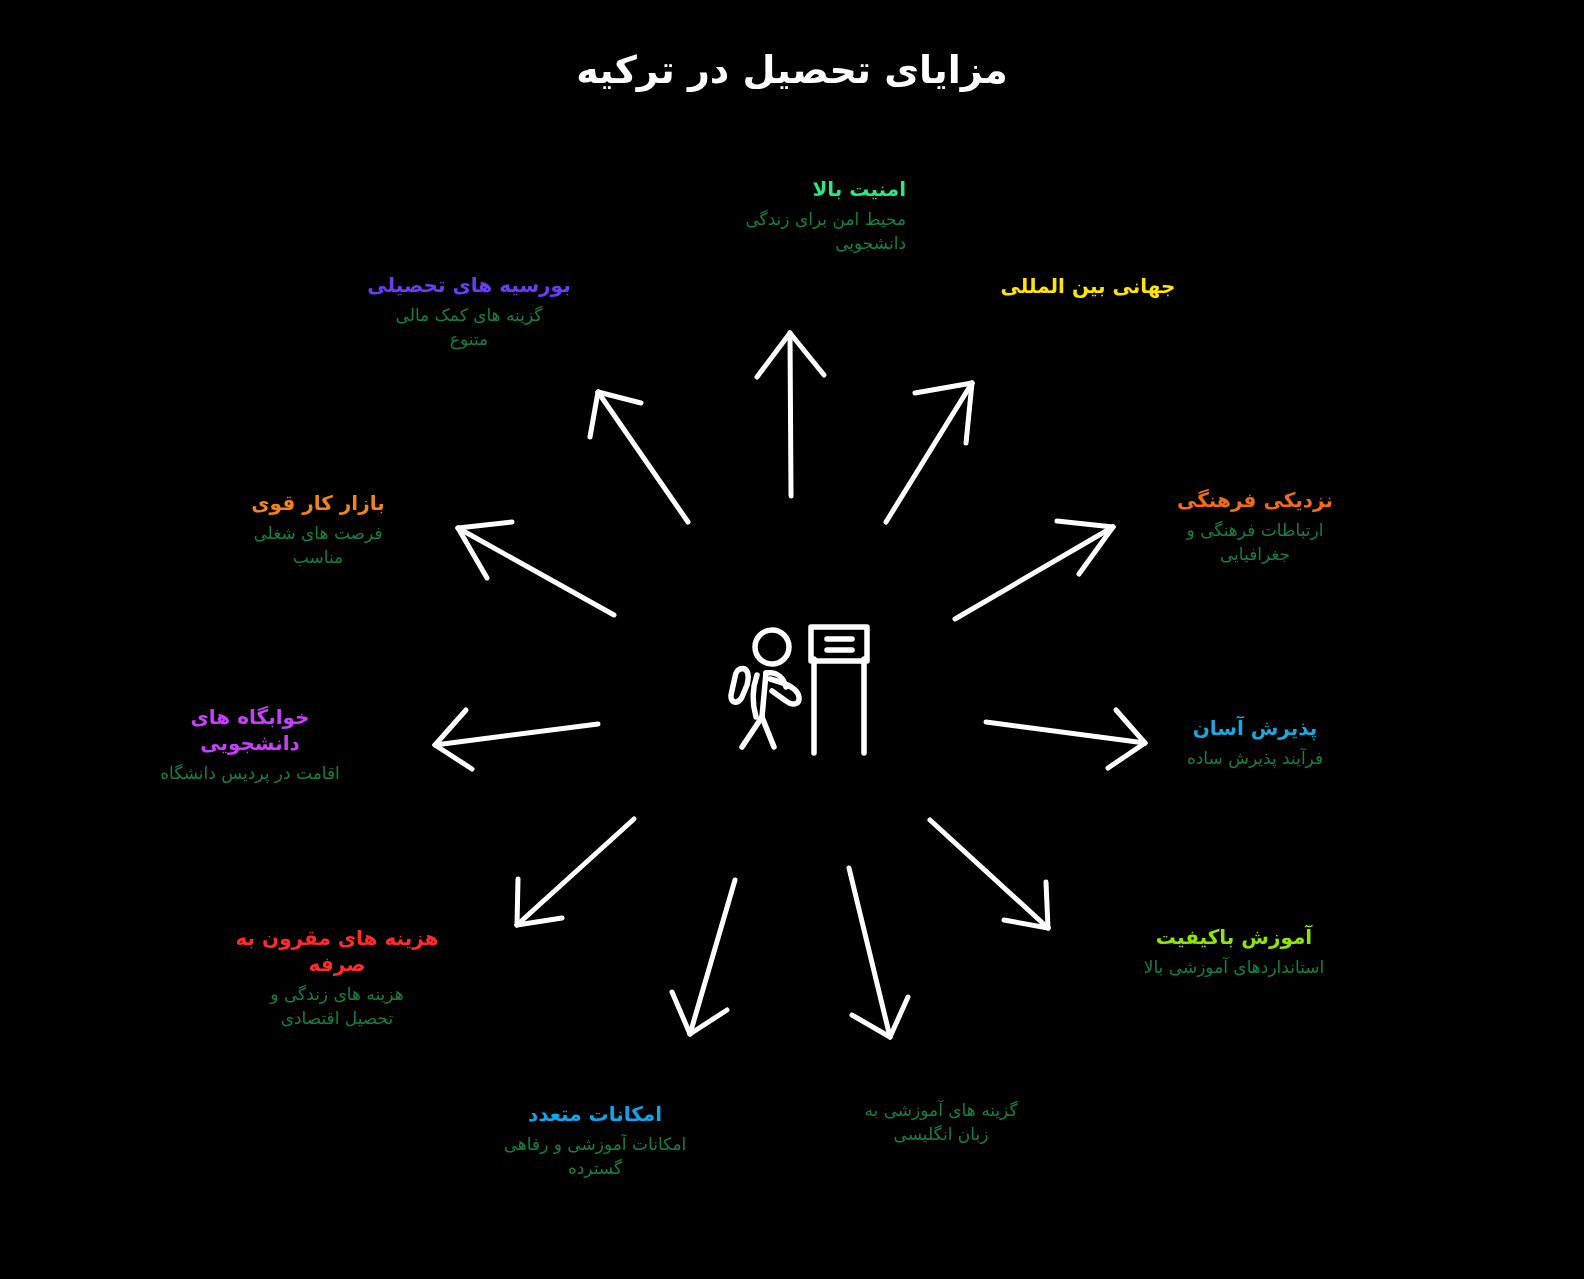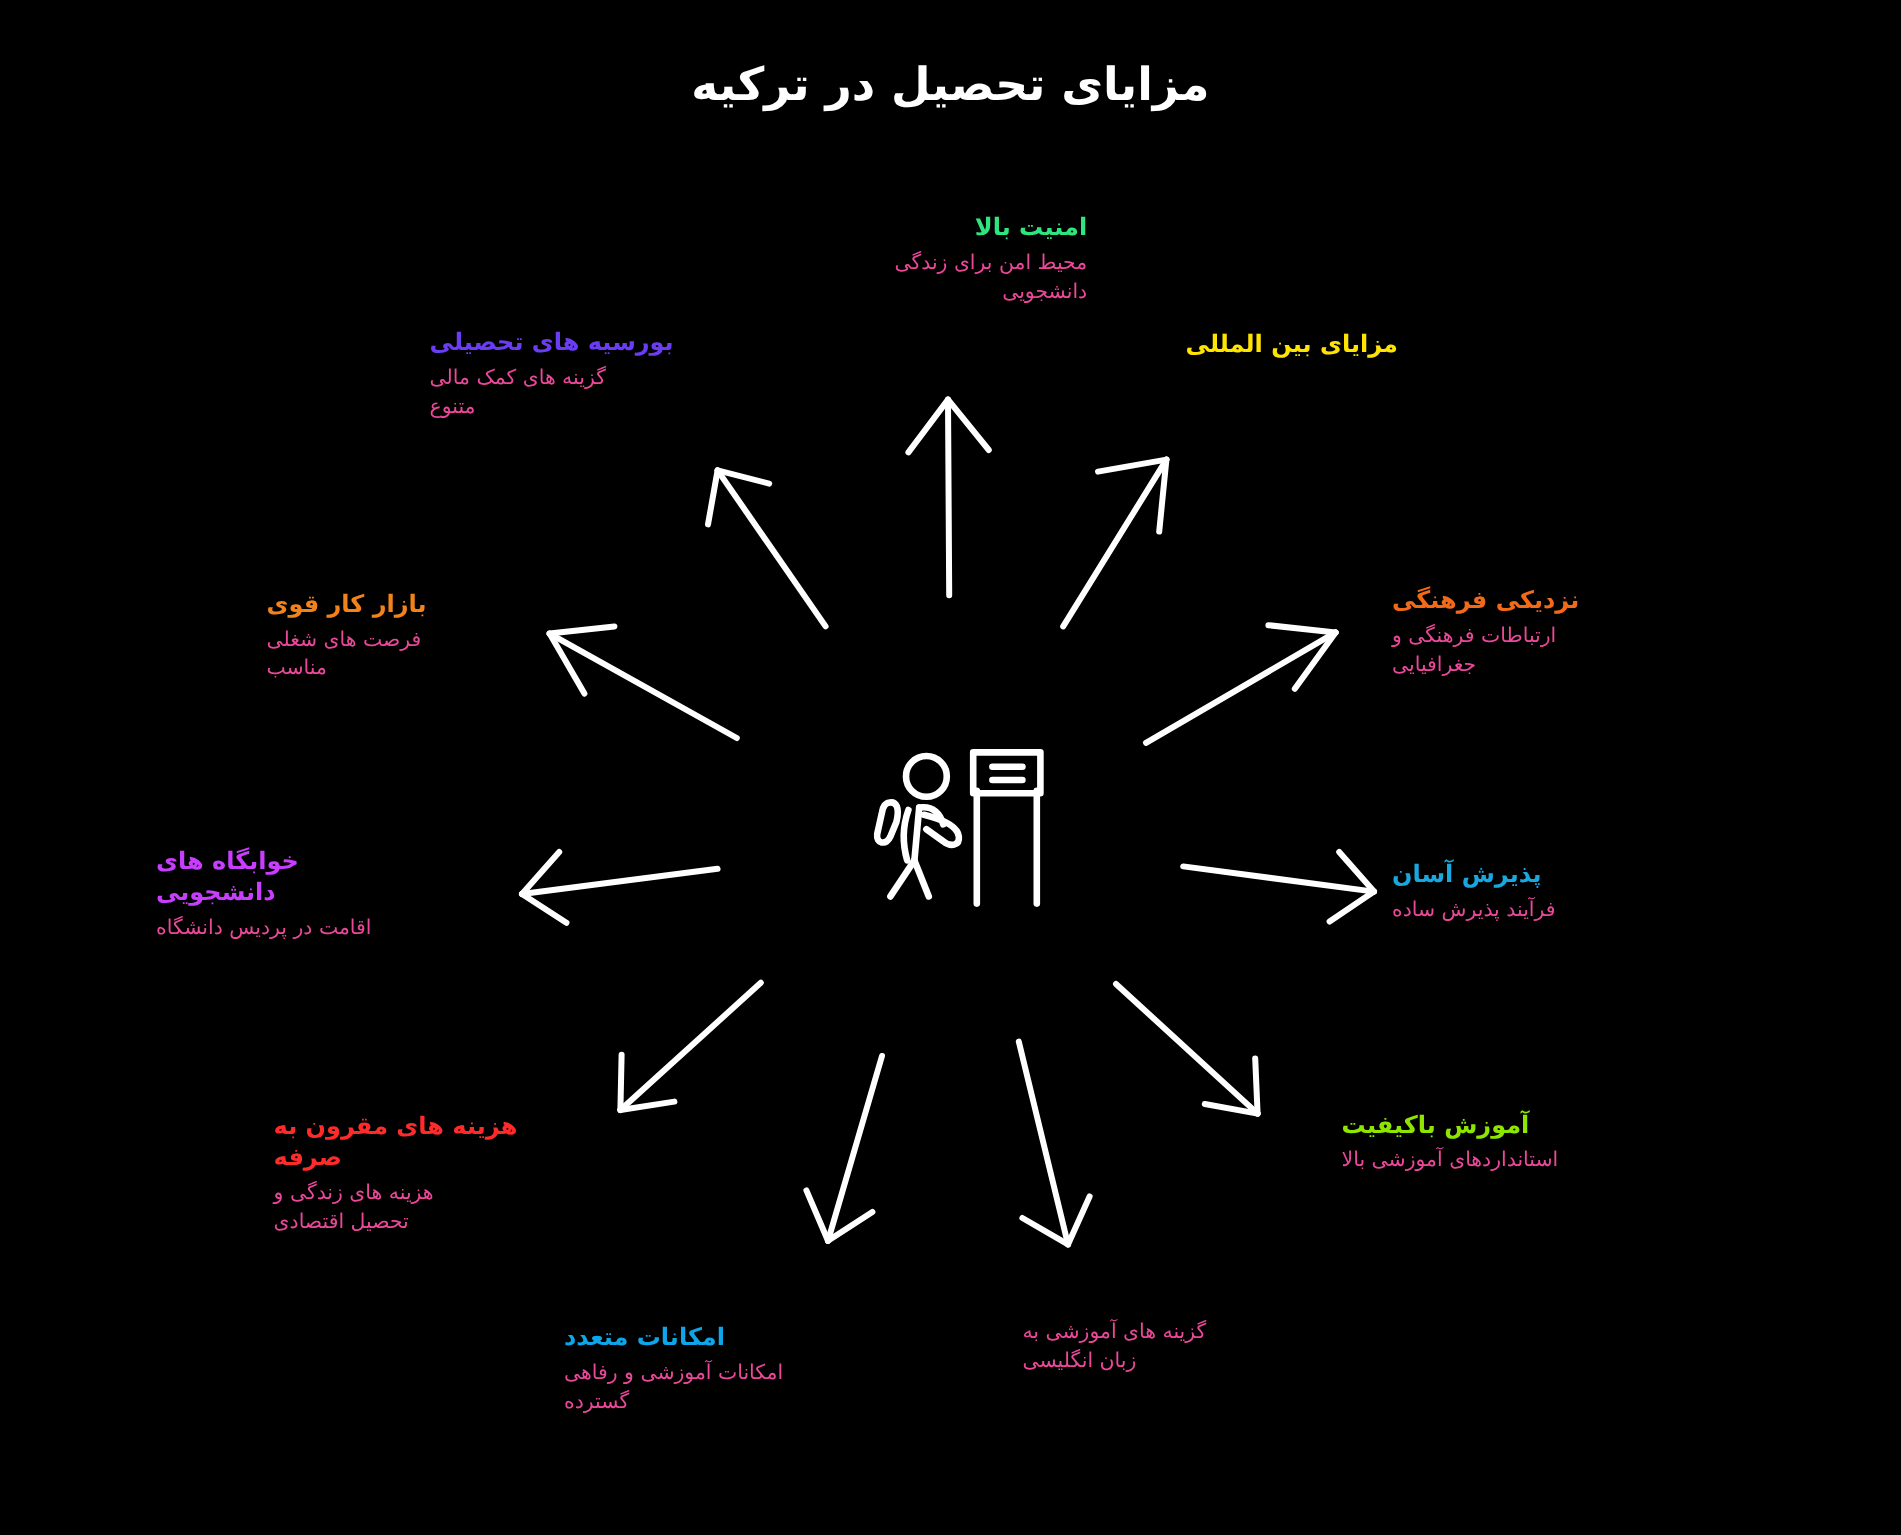--- a/index.html
+++ b/index.html
@@ -63,27 +63,27 @@
   .spoke .spoke-title {
     font-size: 20px;
     font-weight: bold;
     line-height: 1.3;
     margin-bottom: 5px;
     white-space: pre-line;
   }
   .spoke .spoke-desc {
     font-size: 17px;
     font-weight: normal;
-    color: #ec4899;
+    color: #15803d;
     line-height: 1.42;
     white-space: pre-line;
   }
 
   
-  .align-right { text-align: left; }
+  .align-right { text-align: center; }
   .align-center{ }
 
   
   #spoke-0 { left: 676px; top: 176px; width: 230px; }              
   #spoke-1 { left: 988px; top: 273px; width: 200px; }              
   #spoke-2 { left: 1160px; top: 487px; width: 190px; }             
   #spoke-3 { left: 1160px; top: 715px; width: 190px; }             
   #spoke-4 { left: 1118px; top: 924px; width: 232px; }             
   #spoke-5 { left: 852px; top: 1098px; width: 178px; }             
   #spoke-6 { left: 470px; top: 1101px; width: 250px; }             
@@ -195,21 +195,21 @@
     <path d="M127 45 L152 45"></path>
   </svg>
 
   <div class="spoke align-center" id="spoke-0">
     <div class="spoke-title" style="color:#2ee67f">امنیت بالا</div>
     <div class="spoke-desc">محیط امن برای زندگی
 دانشجویی</div>
   </div>
 
   <div class="spoke align-right" id="spoke-1">
-    <div class="spoke-title" style="color:#ffe400">مزایای بین المللی</div>
+    <div class="spoke-title" style="color:#ffe400">جهانی بین المللی</div>
   </div>
 
   <div class="spoke align-right" id="spoke-2">
     <div class="spoke-title" style="color:#f26a18">نزدیکی فرهنگی</div>
     <div class="spoke-desc">ارتباطات فرهنگی و
 جغرافیایی</div>
   </div>
 
   <div class="spoke align-right" id="spoke-3">
     <div class="spoke-title" style="color:#19a7e0">پذیرش آسان</div>

